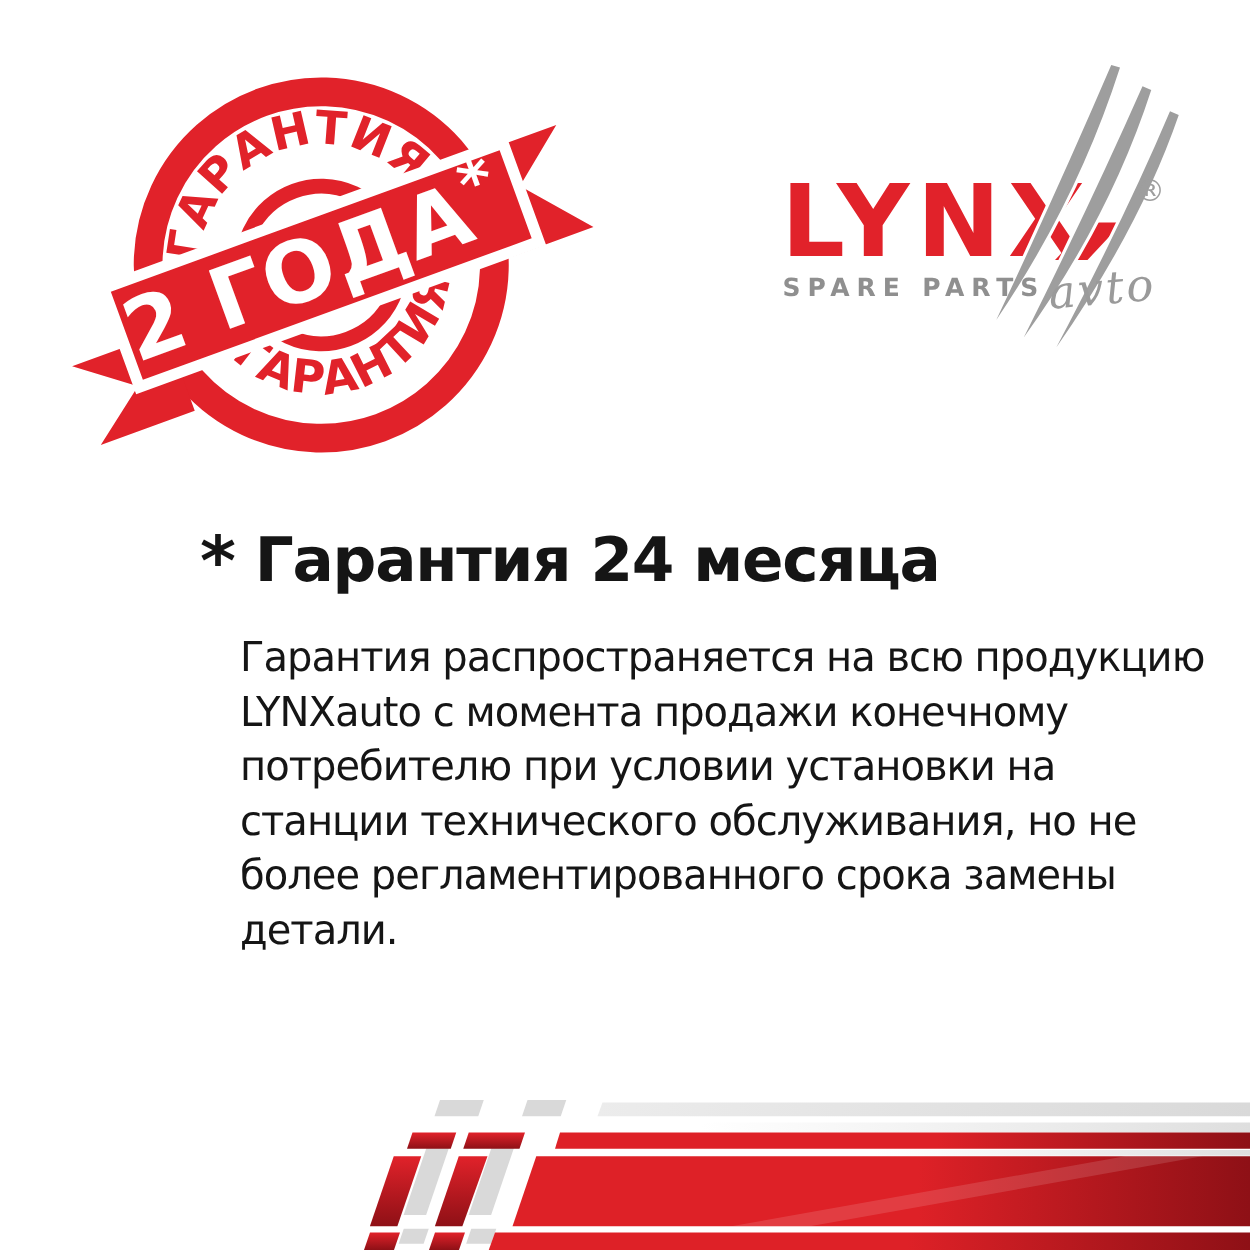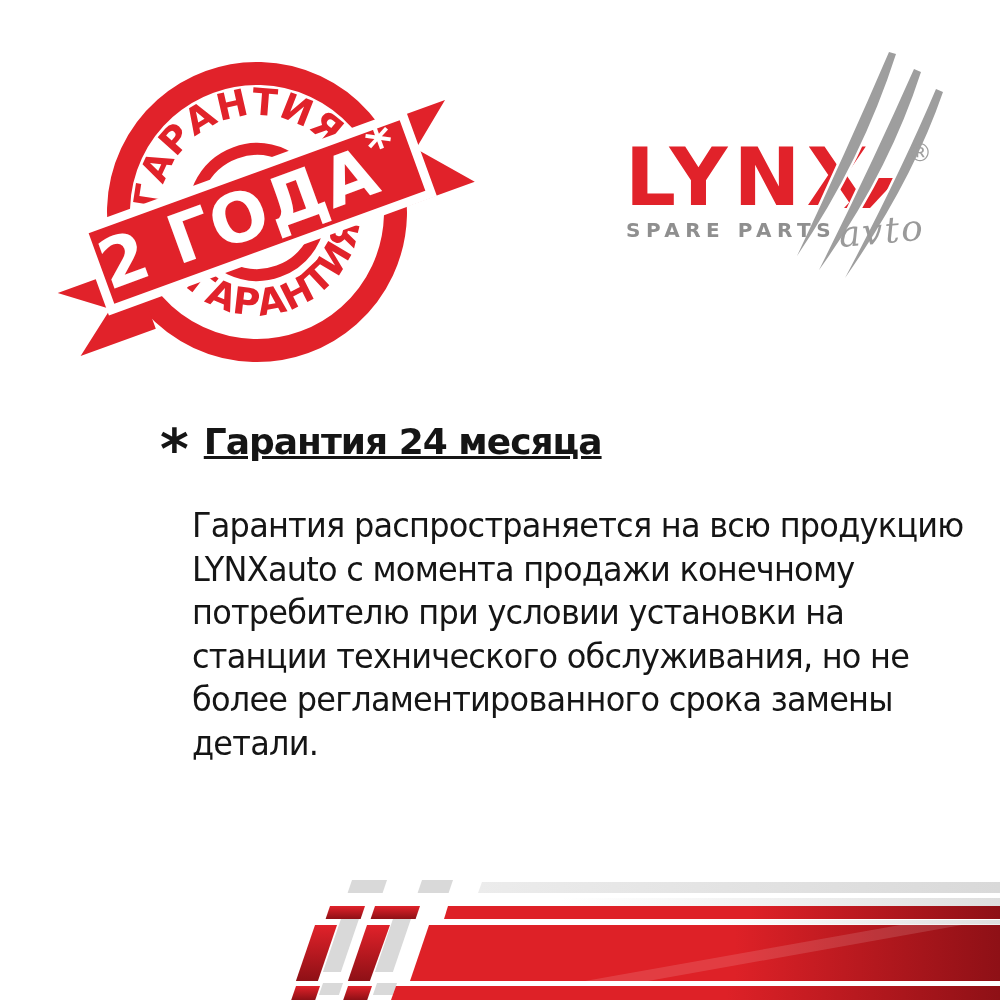--- a/index.html
+++ b/index.html
@@ -20,21 +20,21 @@
   }
   .stamp-svg{position:absolute;left:27px;top:32px;}
   .logo-svg{position:absolute;left:600px;top:40px;}
   .footer-svg{position:absolute;left:0;top:860px;}
   .stamp-curved{font-family:"DejaVu Sans",sans-serif;font-weight:bold;}
   .heading{
     position:absolute;left:160px;top:422px;display:flex;align-items:flex-start;gap:15px;
     color:var(--text-color);
   }
   .heading .marker{font-size:55px;font-weight:bold;line-height:1;margin-top:0px;}
-  .heading .htext{font-size:36px;font-weight:bold;line-height:1.1;letter-spacing:-1px;text-decoration:underline;}
+  .heading .htext{font-size:49px;font-weight:bold;line-height:1.1;letter-spacing:-1px;}
   .body-text{
     position:absolute;left:192px;top:504px;color:var(--text-color);
     font-size:33px;line-height:43.5px;letter-spacing:-0.8px;white-space:nowrap;
     transform:scaleX(0.97);transform-origin:left top;
   }
   .logo-sub{font-family:"DejaVu Sans",sans-serif;font-weight:bold;}
   .logo-script{font-family:"DejaVu Serif",serif;font-style:italic;}
 </style>
 </head>
 <body>

